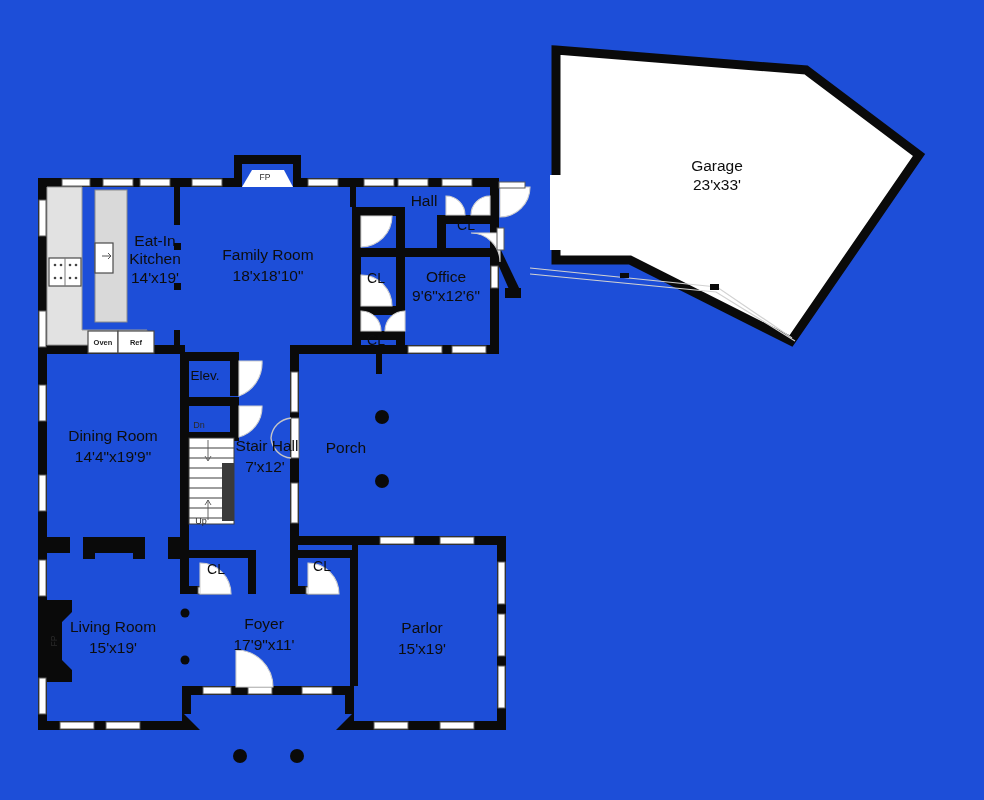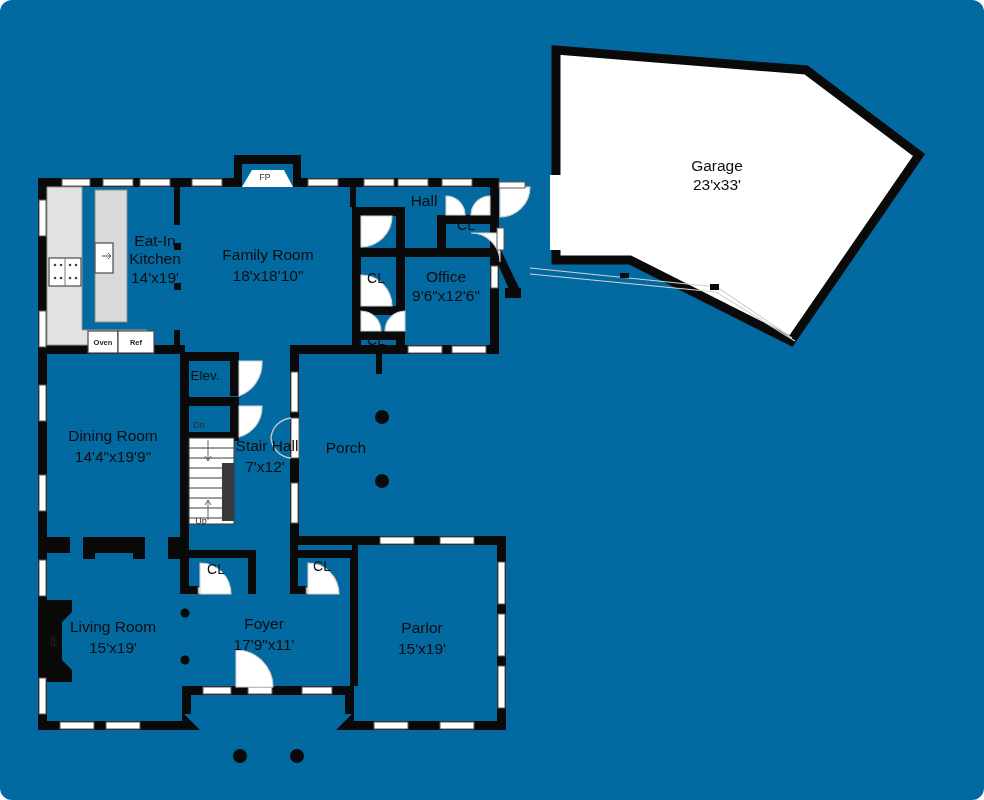--- a/index.html
+++ b/index.html
@@ -10,22 +10,21 @@
   body {
     width: 984px;
     height: 800px;
     font-family: "Liberation Sans", sans-serif;
     overflow: hidden;
   }
   #floorplan-root {
     position: relative;
     width: 984px;
     height: 800px;
-    background: #0369a1;
-    border-radius: 12px;
+    background: #1d4ed8;
   }
   svg.plan {
     display: block;
     width: 984px;
     height: 800px;
   }
   .wall      { fill: #0a0a0a; }
   .cab       { fill: #e2e2e2; stroke: #9a9a9a; stroke-width: 1; }
   .cabdark   { fill: #d9d9d9; stroke: #8c8c8c; stroke-width: 1; }
   .appliance { fill: #ffffff; stroke: #4a4a4a; stroke-width: 1.2; }

